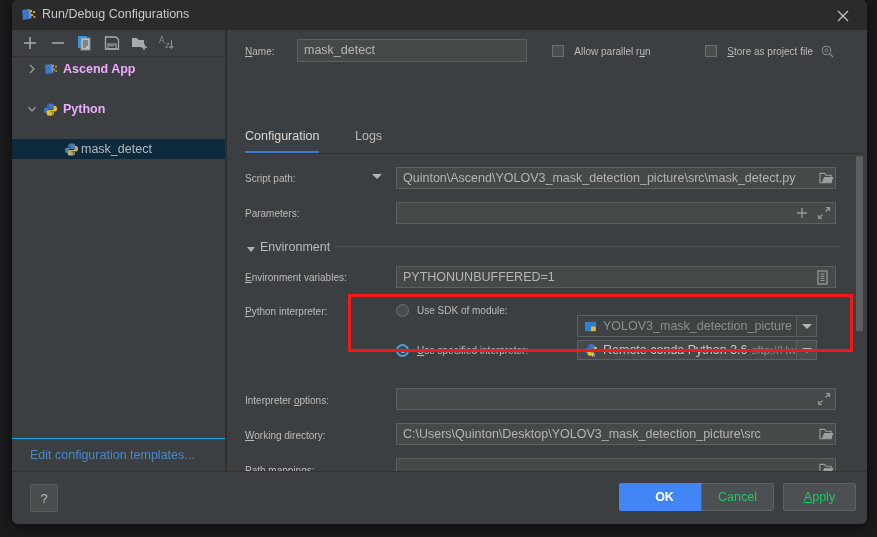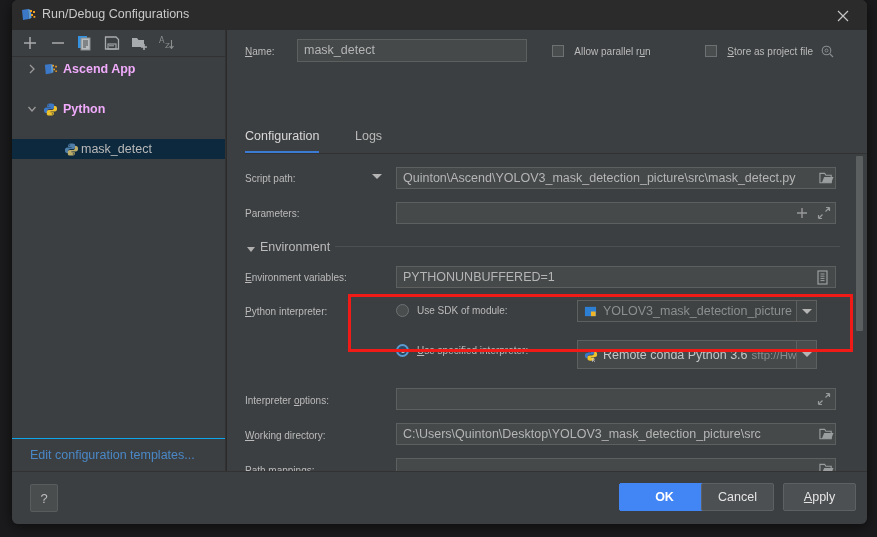--- a/index.html
+++ b/index.html
@@ -207,21 +207,21 @@
 
   .combo {
     position: absolute;
     background: #45494a;
     border: 1px solid #5e6060;
     box-sizing: border-box;
     display: flex;
     align-items: center;
     overflow: hidden;
   }
-  .combo.disabled { background: #3f4243; }
+  .combo.disabled { background: #3f4243; margin-top: 15px; }
   .combo-arrow {
     position: absolute; right: 0; top: 0; bottom: 0;
     width: 19px;
     display: flex; align-items: center; justify-content: center;
     background: #4a4d4e;
     border-left: 1px solid #5e6060;
   }
   .combo.disabled .combo-arrow { background: #434647; }
   .tri-down {
     width: 0; height: 0;
@@ -271,21 +271,21 @@
     font-size: 13px;
     display: flex; align-items: center; justify-content: center;
     cursor: pointer;
   }
   .btn {
     position: absolute; top: 11px;
     height: 28px;
     border: 1px solid #5e6163;
     border-radius: 2px;
     background: #4c5052;
-    color: #e5e5e5;
+    color: #22c55e;
     font-size: 12.5px;
     display: flex; align-items: center; justify-content: center;
     cursor: pointer;
     box-sizing: border-box;
   }
   .btn.primary {
     background: #4285f4;
     border-color: #4285f4;
     color: #ffffff;
     font-weight: bold;
@@ -502,21 +502,21 @@
             </svg>
           </span>
           <span style="margin-left:6px;color:#8c8f90;font-size:12.5px">YOLOV3_mask_detection_picture</span>
           <span class="combo-arrow">
               <span class="tri-down"></span>
             </span>
         </div>
 
         <div class="radio on" style="left:169px;top:190px"></div>
         <span class="lbl" style="position:absolute;left:190px;top:191px"><u>U</u>se specified interpreter:</span>
-        <div class="combo" style="left:350px;top:186px;width:240px;height:29px;">
+        <div class="combo" style="left:350px;top:186px;width:240px;height:20px;">
           <span style="margin-left:6px;display:inline-flex;align-items:center">
             <svg width="14" height="14" viewBox="0 0 16 16">
               <path d="M7.9 1.5c-2 0-3.4.6-3.4 2.1v1.6h3.6v.6H3.3c-1.3 0-2.3 1-2.3 2.9s.8 3 2.1 3h1.2V9.9c0-1.4 1.2-2.5 2.6-2.5h3c1.2 0 2.1-.9 2.1-2.1V3.6c0-1.3-1-2.1-2.8-2.1zM6 2.6c.4 0 .7.3.7.7s-.3.7-.7.7-.7-.3-.7-.7.3-.7.7-.7z" fill="#3b78c8"></path>
               <path d="M8.1 14.5c2 0 3.4-.6 3.4-2.1v-1.6H7.9v-.6h4.8c1.3 0 2.3-1 2.3-2.9s-.8-3-2.1-3h-1.2v1.8c0 1.4-1.2 2.5-2.6 2.5h-3c-1.2 0-2.1.9-2.1 2.1v1.7c0 1.3 1 2.1 2.8 2.1z" fill="#ecc22e"></path>
               <text x="8.5" y="15.5" font-size="6" fill="#d0d0d0" font-family="DejaVu Sans">R</text>
             </svg>
           </span>
           <span style="margin-left:5px;color:#c6c6c6;font-size:12.5px">Remote conda Python 3.6</span>
           <span style="margin-left:4px;color:#8a8d8e;font-size:11.5px">sftp://HwH</span>
           <span class="combo-arrow">

